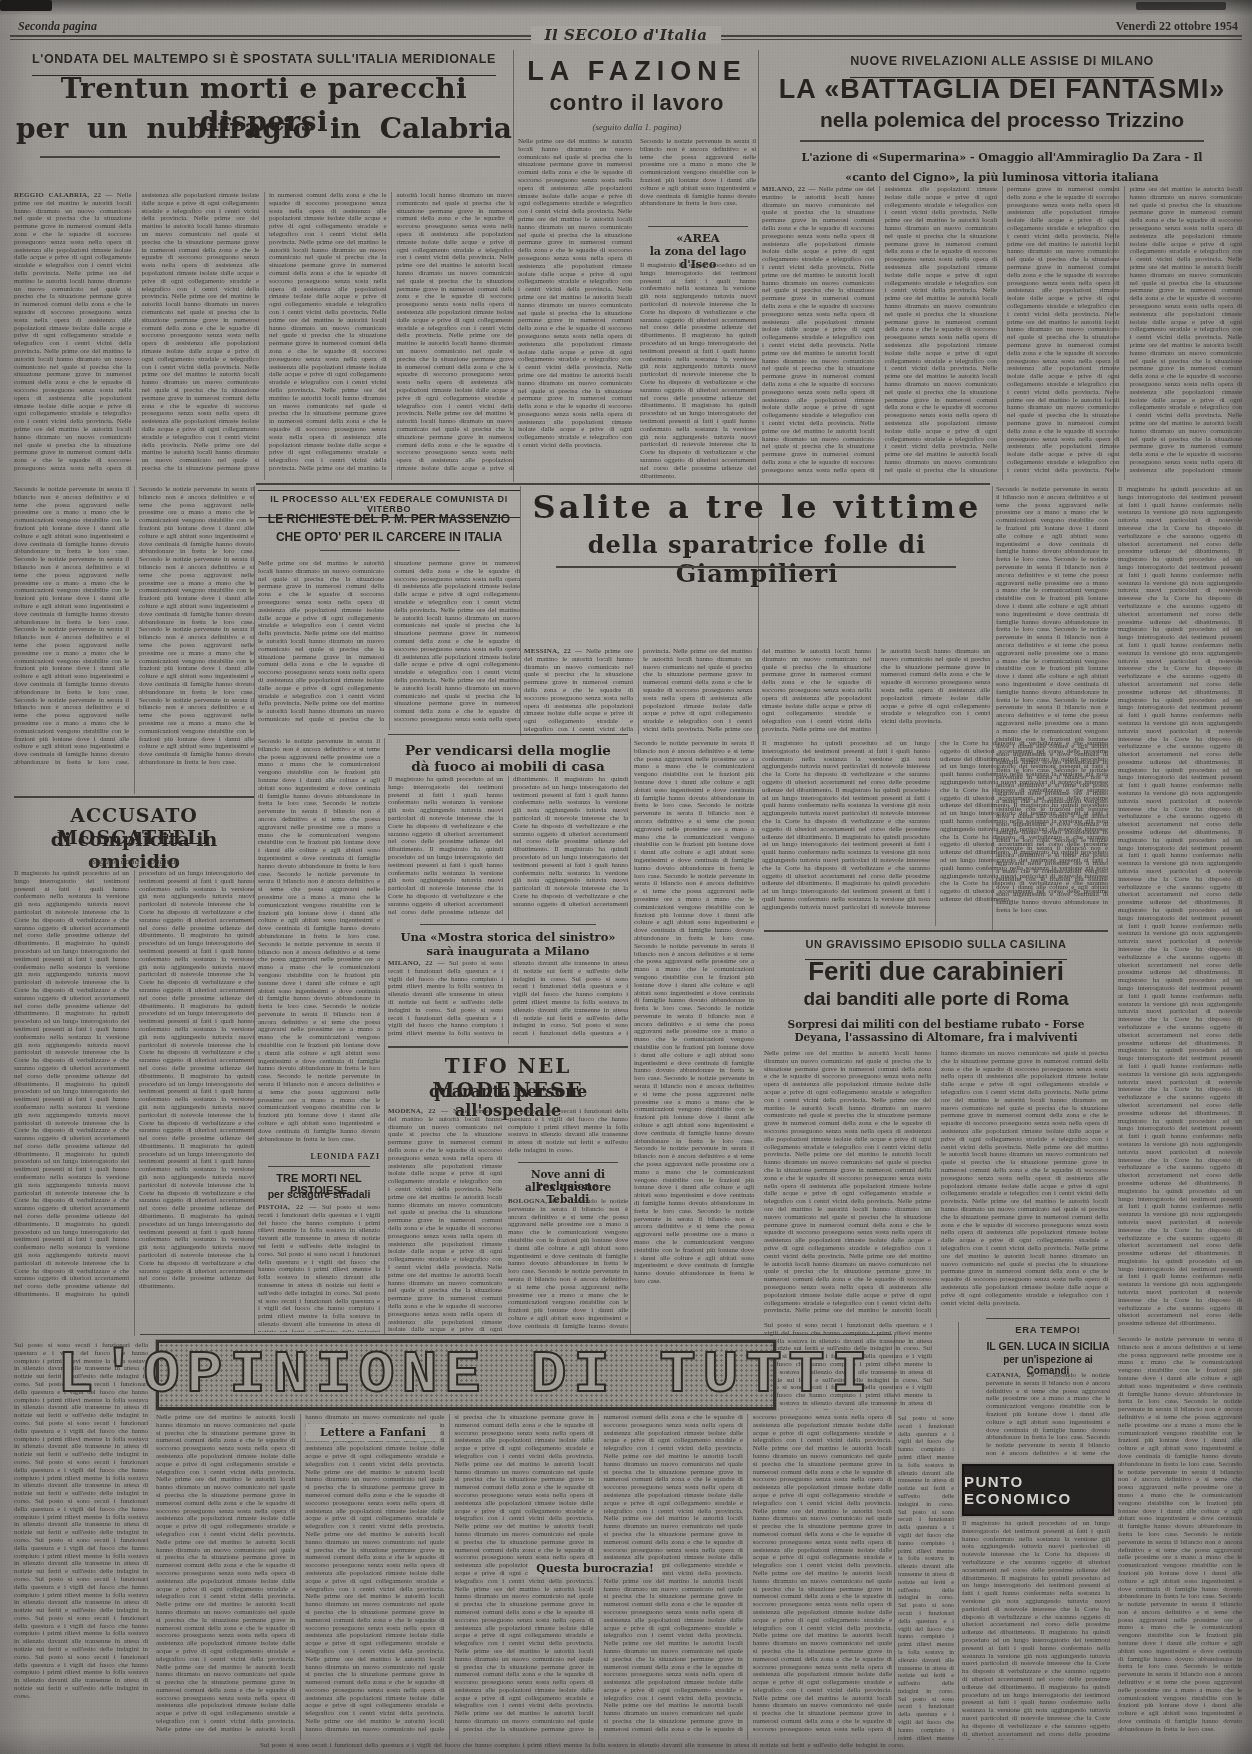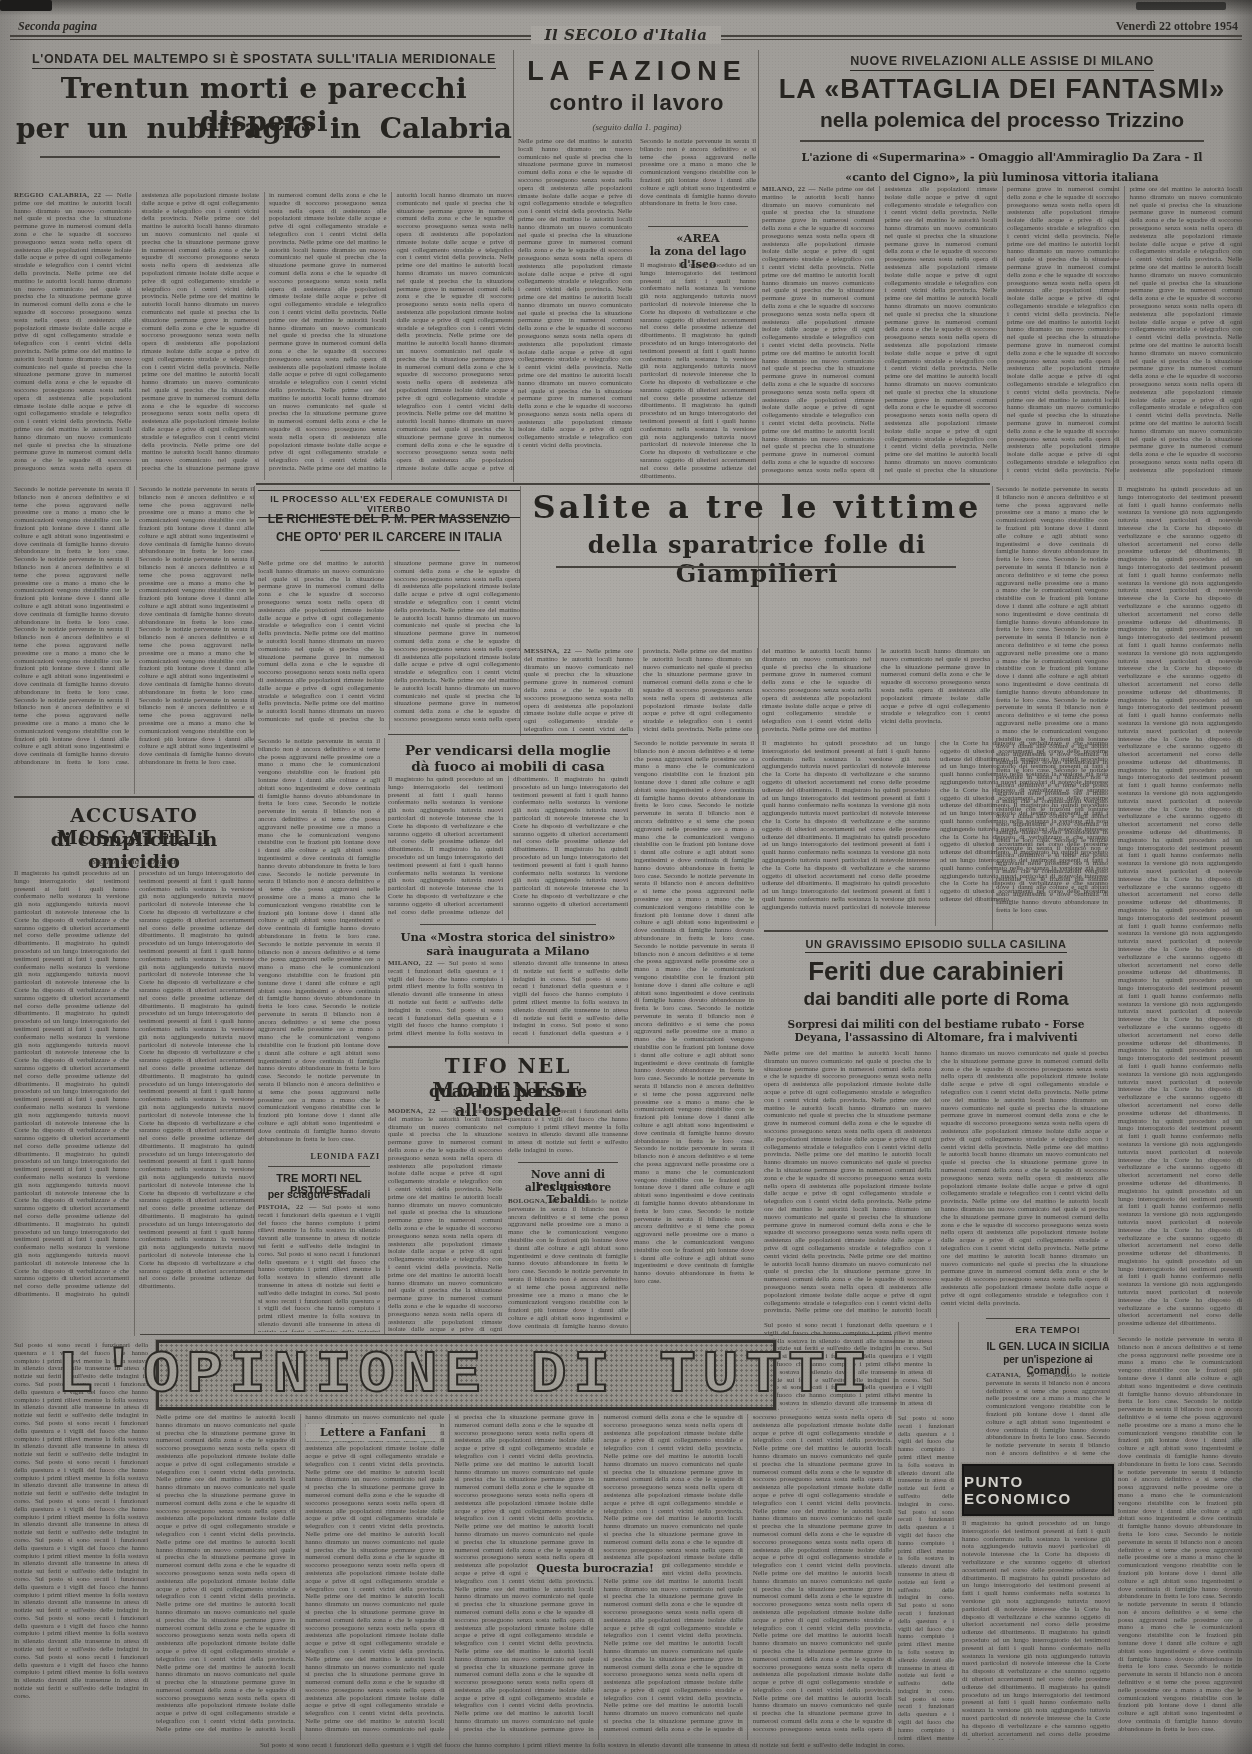--- a/index.html
+++ b/index.html
@@ -39,21 +39,21 @@
     filter:blur(.28px);
   }
   .c2{column-count:2}.c4{column-count:4}.c5{column-count:5}
   .c2,.c3,.c4,.c5{column-gap:10px;column-rule:1px solid rgba(62,58,52,.5);}
   .dl{font-weight:bold;letter-spacing:.2px;}
   
   .slab{font-family:"DejaVu Serif",serif;font-weight:bold;color:#262420;}
   .grot{font-family:"Liberation Sans",sans-serif;font-weight:bold;color:#262420;}
   .ctr{text-align:center;}
   .kick{font-family:"Liberation Sans",sans-serif;font-weight:bold;letter-spacing:.6px;color:#2b2925;}
-  .kick u{text-decoration:none;border-bottom:1.5px solid #2b2925;padding-bottom:2px;}
+  .kick u{text-decoration:none;border-bottom:1.5px solid #2b2925;padding-bottom:9px;}
   .cont{font-style:italic;font-size:9px;color:#38352f;}
   .crosshead{font-family:"DejaVu Serif",serif;font-weight:bold;color:#262420;background:var(--paper);}
   .banner{
     background:
       radial-gradient(rgba(38,36,32,.38) 1px, transparent 1.3px) 0 0/5px 5px,
       #96938c;
     border:3px solid #35332f;box-shadow:0 0 0 1px #7d7a74;
     display:flex;align-items:center;justify-content:center;
   }
   .banner-text{

